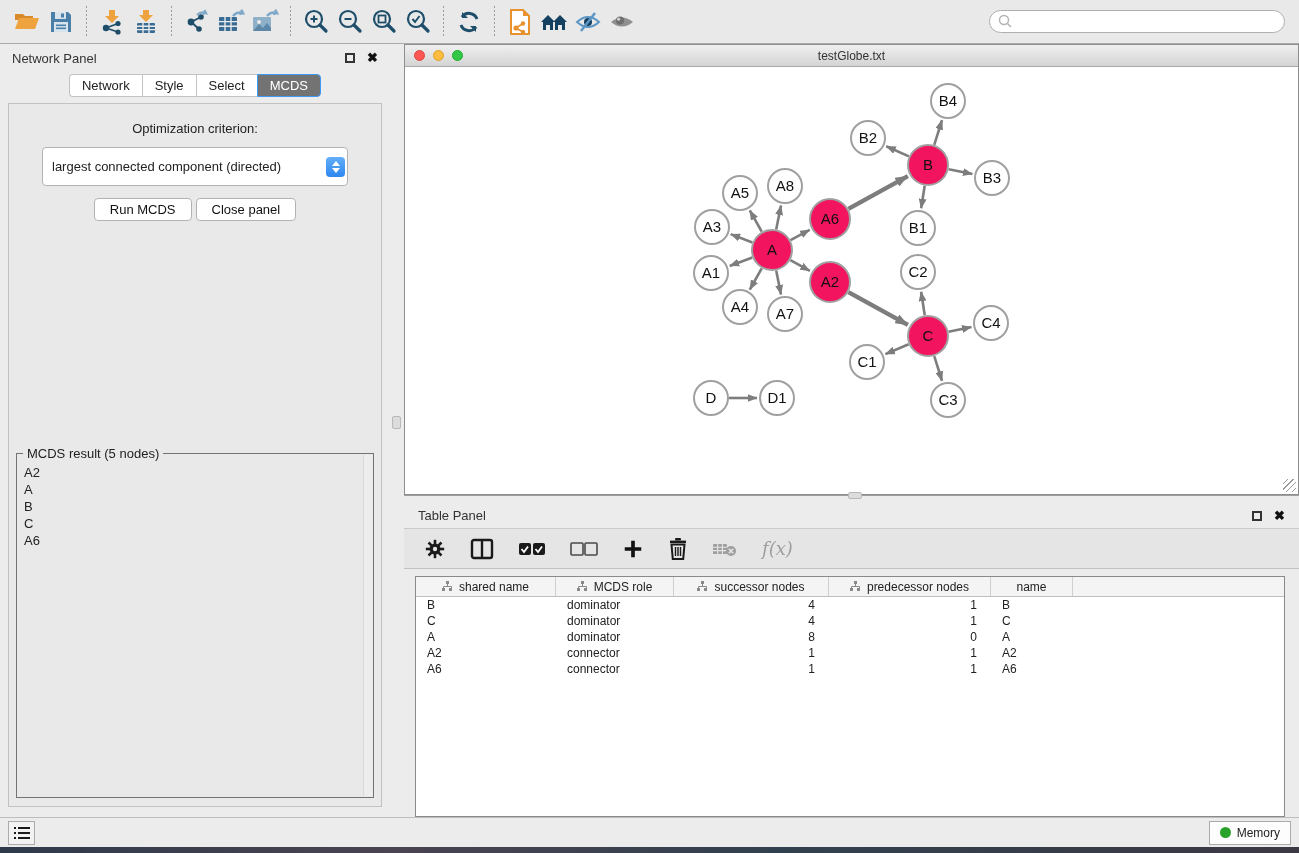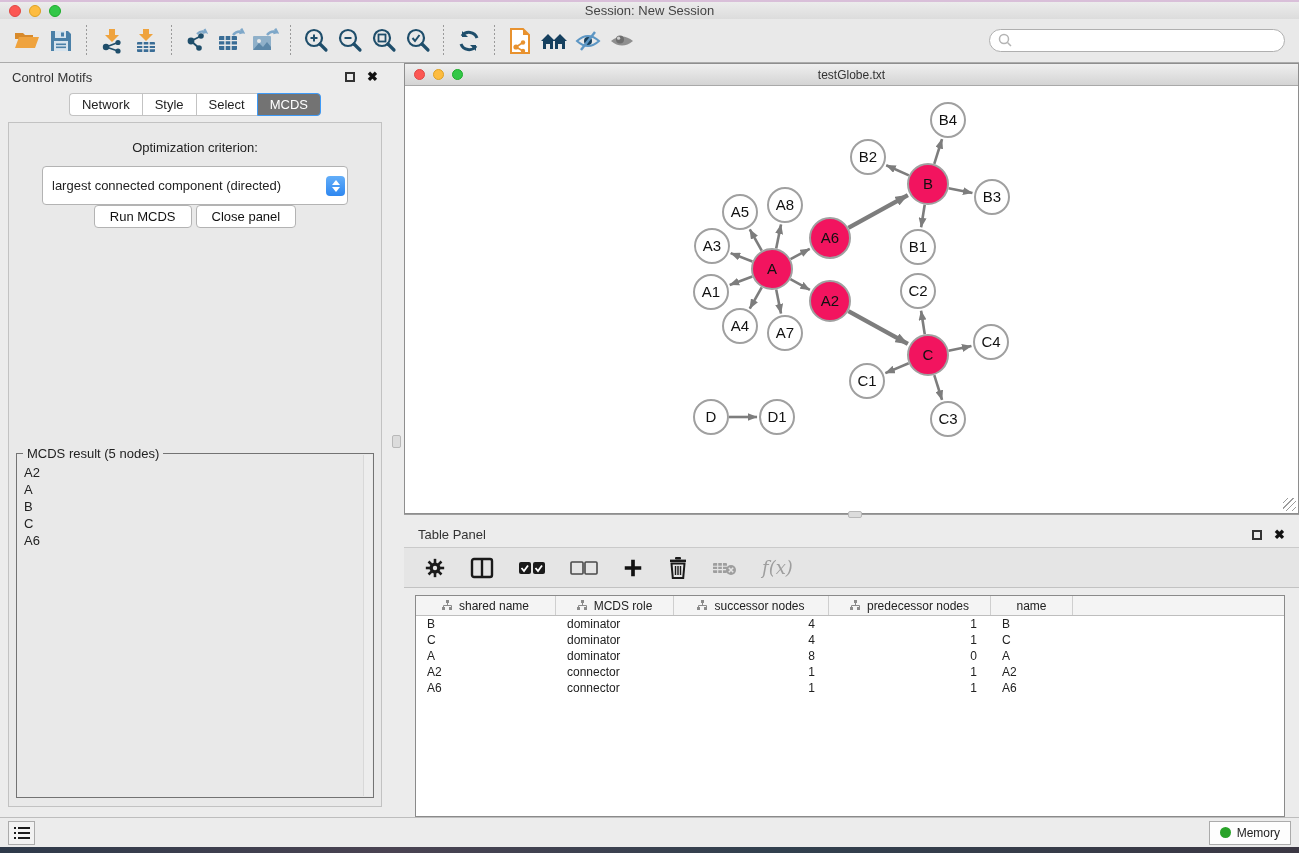--- a/index.html
+++ b/index.html
@@ -46,21 +46,21 @@
   .cp-body { flex:1; margin:6px 8px 10px; background:#E9E9E9; border:1px solid #C2C2C2;
     display:flex; flex-direction:column; min-height:0; }
   .opt-label { text-align:center; font-size:13px; margin-top:17px; }
   .combo { margin:11px 33px 0; height:39px; background:#fff; border:1px solid #B3B3B3; border-radius:4px;
     display:flex; align-items:center; position:relative; }
   .combo .combo-text { font-size:13px; padding-left:9px; flex:1; white-space:nowrap; }
   .combo .stepper { width:19px; height:20px; margin-right:2px; background:linear-gradient(#63AEF9,#2E87F0);
     border-radius:4px; display:flex; flex-direction:column; align-items:center; justify-content:center; gap:2px; }
   .stepper .up { width:0; height:0; border-left:4px solid transparent; border-right:4px solid transparent; border-bottom:5px solid #fff; }
   .stepper .down { width:0; height:0; border-left:4px solid transparent; border-right:4px solid transparent; border-top:5px solid #fff; }
-  .cp-buttons { display:flex; justify-content:center; gap:4px; }
+  .cp-buttons { display:flex; justify-content:center; gap:4px; margin-top:12px; }
   .btn { font-size:13px; background:#fff; border:1px solid #B3B3B3; border-radius:4px; padding:3px 15px; color:#111; }
   .cp-flex { flex:1; }
   .result-box { margin:8px 7px 8px; height:345px; border:1px solid #737373; background:#E9E9E9; position:relative; flex:0 0 auto; }
   .result-legend { position:absolute; top:-8px; left:6px; background:#E9E9E9; padding:0 4px; font-size:13px; }
   .result-list { position:absolute; inset:10px 10px 2px 2px; font-size:13px; line-height:17px; padding-left:5px; overflow:hidden; }
   .result-scroll { position:absolute; top:1px; bottom:1px; right:1px; width:9px; background:#EDEDED; border-left:1px solid #D8D8D8; }
 
   
   .v-split { width:14px; flex:0 0 auto; position:relative; }
   .v-handle { position:absolute; left:2px; top:372px; width:9px; height:13px; background:#DCDCDC; border:1px solid #B8B8B8; border-radius:2px; }
@@ -112,28 +112,20 @@
   .memory-btn { height:24px; background:#FDFDFD; border:1px solid #ABABAB; display:flex; align-items:center;
     gap:6px; padding:0 10px; font-size:12px; }
   .mem-dot { width:11px; height:11px; border-radius:50%; background:#28A228; }
   .bottom-strip { height:6px; flex:0 0 auto; background:linear-gradient(90deg,#2E3A4A,#4A4352 30%,#31404E 60%,#3C3844); }
 </style>
 </head>
 <body>
 
 <div class="app">
 
-  <div class="titlebar">
-    <div class="lights">
-      <div class="light red"></div>
-      <div class="light yellow"></div>
-      <div class="light green"></div>
-    </div>
-    <div class="title">Session: New Session</div>
-  </div>
 
   <div class="toolbar">
     <div class="tbtn">
       <svg width="28" height="24" viewBox="0 0 28 24">
         <path d="M2 4 h8 l2 2 h8 v4 H2 z" fill="#D88A2B"></path>
         <path d="M2 19 L6 8 h20 l-4 11 z" fill="#EFA33E"></path>
       </svg>
     </div>
     <div class="tbtn">
       <svg width="24" height="24" viewBox="0 0 24 24">
@@ -273,21 +265,21 @@
         <path d="M9.5 9.5 L13 13" stroke="#777" stroke-width="1.5"></path>
       </svg>
       <input style="border: none; outline: none; flex: 1 1 0%; font-size: 12px; background: transparent; margin-left: 5px;" placeholder="">
     </div>
   </div>
 
   <div class="main">
 
     <div class="control-panel">
       <div class="panel-header">
-        <span class="panel-title">Control Motifs</span>
+        <span class="panel-title">Network Panel</span>
         <span class="spacer"></span>
         <span class="float-box"></span>
         <span class="close-x">✖</span>
       </div>
       <div class="cp-tabs" id="cp-tabs">
           <div class="tab">Network</div>
           <div class="tab">Style</div>
           <div class="tab">Select</div>
           <div class="tab selected">MCDS</div>
         </div>

